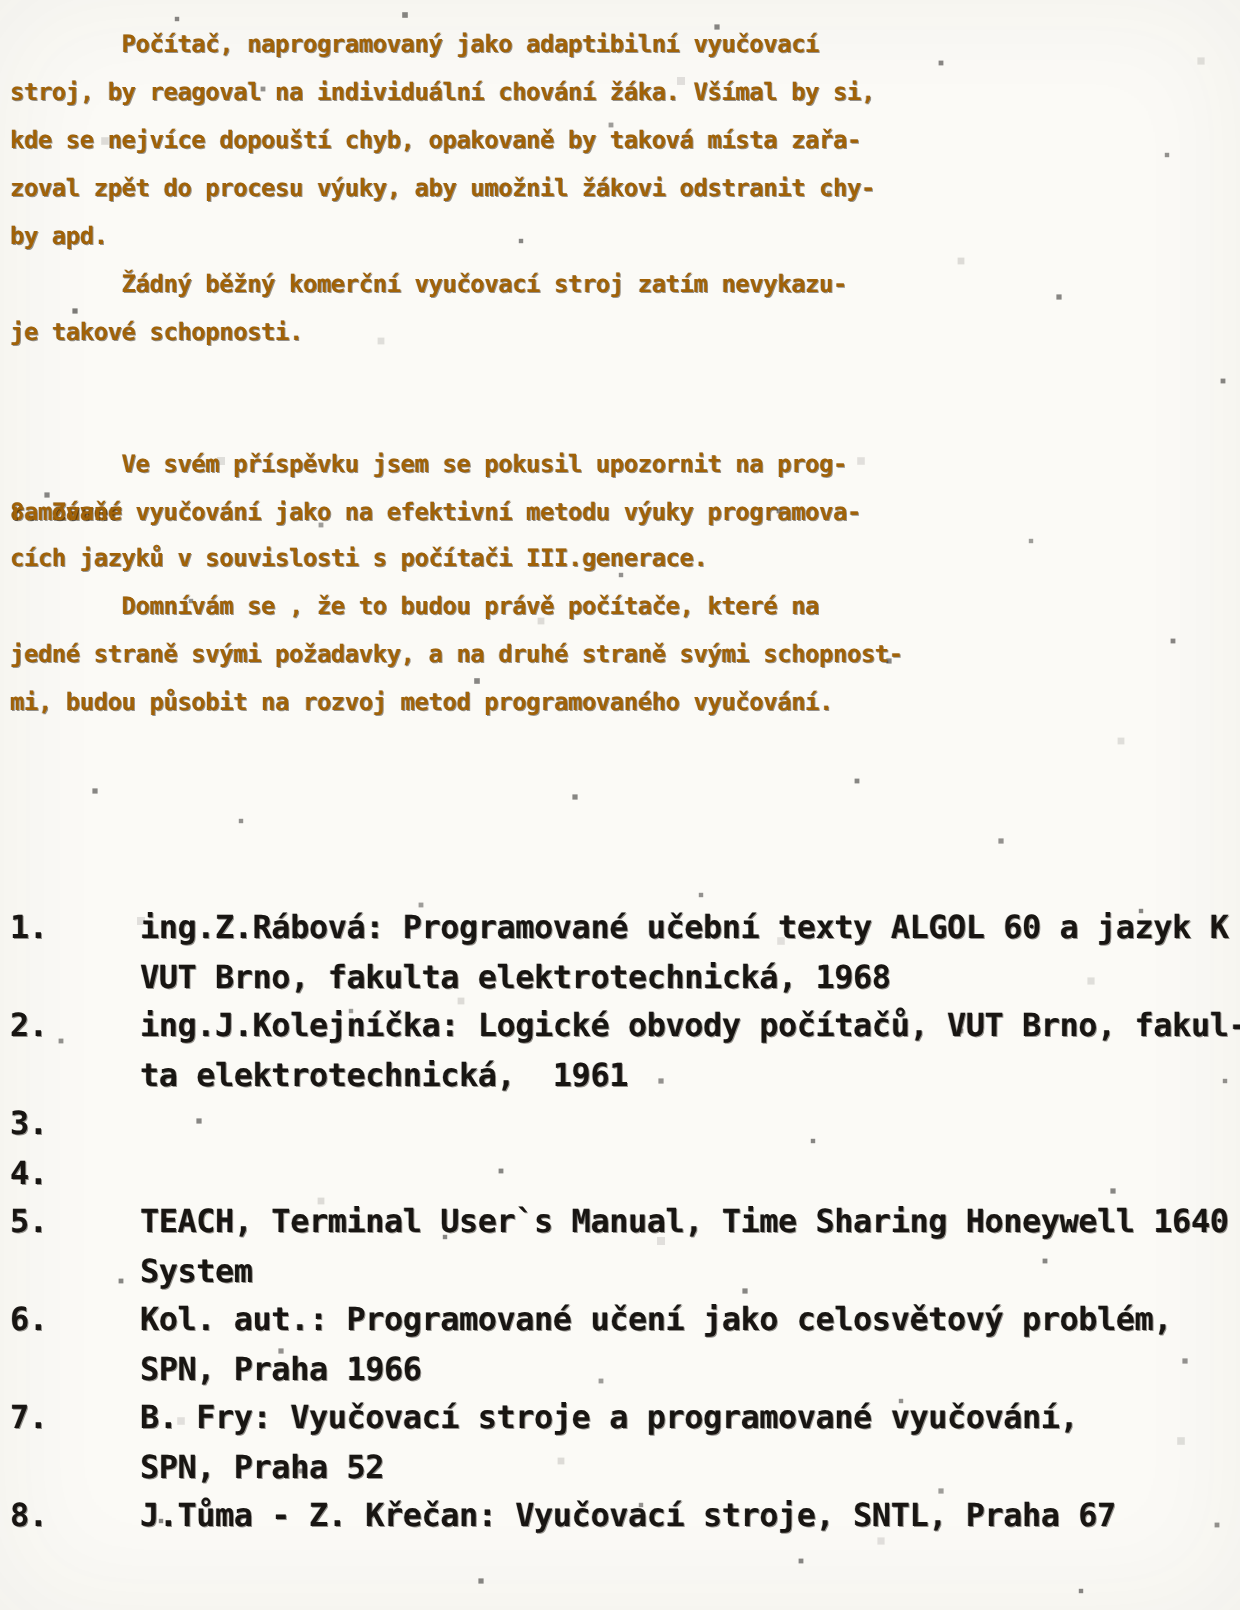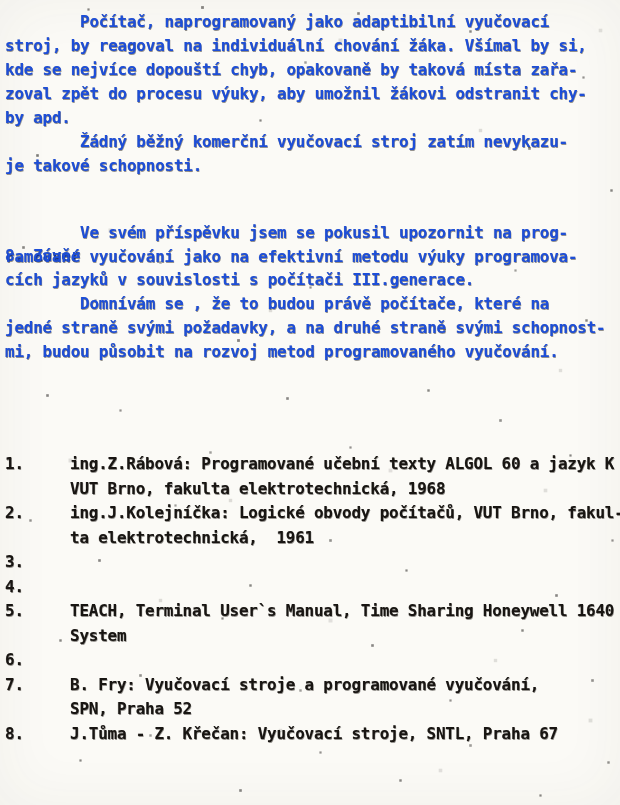--- a/index.html
+++ b/index.html
@@ -9,24 +9,24 @@
     height: 805px;
     background: #fbfaf6;
     overflow: hidden;
     box-shadow: inset 0 0 60px rgba(60,50,30,0.05);
     font-family: "DejaVu Sans Mono", "Liberation Mono", monospace;
   }
   .t {
     position: absolute;
     white-space: pre;
     font-weight: 700;
-    font-size: 16px;
+    font-size: 12px;
     line-height: 24px;
     letter-spacing: -0.25px;
-    color: #1d4ed8;
+    color: #a16207;
     text-shadow: 0.5px 0.5px 0 rgba(25,20,15,0.45), -0.3px 0 0 rgba(25,20,15,0.25);
   }
   #para-1 { left: 5px; top: 10px; }
   #para-2 { left: 5px; top: 130px; }
   #section-heading { left: 5px; top: 196px; margin-top: 48px; }
   #para-3 { left: 5px; top: 221px; line-height: 23.7px; }
   #bib-heading { left: 5px; top: 424px; }
   #bib-list { position: absolute; left: 5px; top: 452px; }
   .ref {
     display: flex;
@@ -124,20 +124,22 @@
       <div class="ref">
       <span class="num">4.</span>
     </div>
       <div class="ref">
       <span class="num">5.</span>
       <span class="lines">TEACH, Terminal User`s Manual, Time Sharing Honeywell 1640
 System</span>
     </div>
       <div class="ref">
       <span class="num">6.</span>
+      <span class="lines">Kol. aut.: Programované učení jako celosvětový problém,
+SPN, Praha 1966</span>
     </div>
       <div class="ref">
       <span class="num">7.</span>
       <span class="lines">B. Fry: Vyučovací stroje a programované vyučování,
 SPN, Praha 52</span>
     </div>
       <div class="ref">
       <span class="num">8.</span>
       <span class="lines">J.Tůma - Z. Křečan: Vyučovací stroje, SNTL, Praha 67</span>
     </div>

